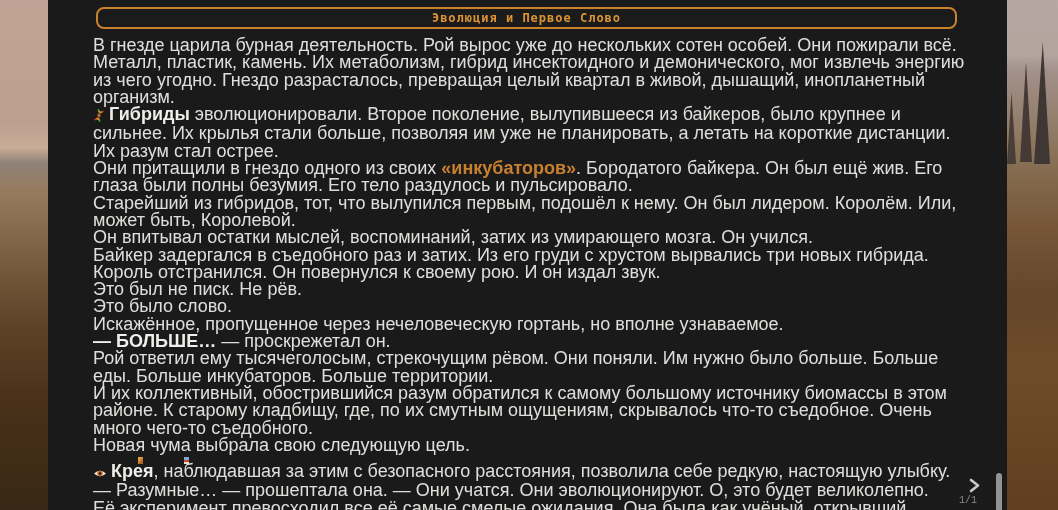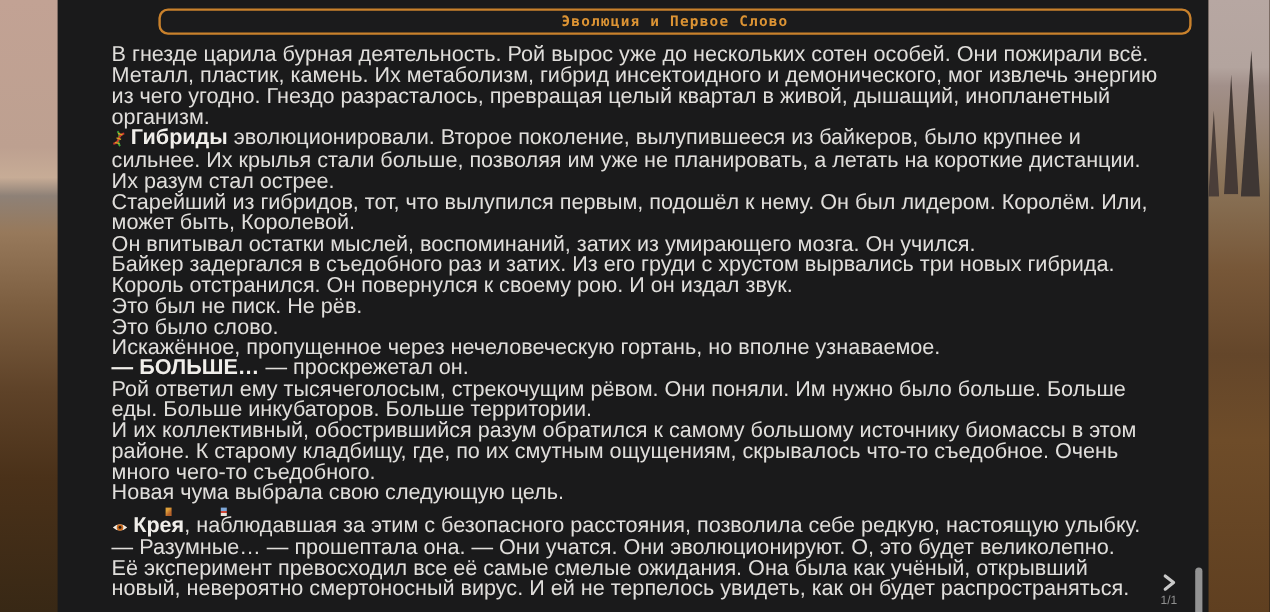--- a/index.html
+++ b/index.html
@@ -30,21 +30,21 @@
     position:absolute;left:48px;top:0;width:959px;height:510px;
     background:#1a1a1b;
   }
 
   .frame-box{
     position:absolute;left:48px;width:857px;height:18px;
     border:2px solid #c9812c;border-radius:8px;
     display:flex;align-items:center;justify-content:center;
     background:#1b1b1c;
   }
-  .frame-box.top{top:7px;margin-left:36px;}
+  .frame-box.top{top:7px;}
   .frame-box.bottom{top:479px;}
   .frame-label{
     font-family:"DejaVu Sans Mono",monospace;
     font-size:12px;font-weight:700;color:#dd9434;letter-spacing:1px;
     white-space:nowrap;
   }
 
   
   .story{
     position:absolute;left:45px;top:37px;width:872px;
@@ -60,22 +60,22 @@
     background:linear-gradient(135deg,#e0a13a 30%,#b5622a 70%);}
   .glyph-b{display:inline-block;width:5px;height:7px;margin-left:41px;
     background:linear-gradient(180deg,#7ea7d8 0 40%,#cf4637 40% 65%,#e8e3da 65% 100%);}
 
   
   .pager-next{
     position:absolute;left:918px;top:477px;width:16px;height:17px;
     cursor:pointer;display:flex;align-items:center;justify-content:center;
   }
   .pager-count{
-    position:absolute;left:911px;top:495px;width:30px;text-align:center;
-    font-size:10px;color:#8f8f8f;font-family:Liberation Sans, sans-serif;
+    position:absolute;left:911px;top:495px;width:30px;text-align:left;
+    font-size:10px;color:#8f8f8f;font-family:Liberation Mono, monospace;
   }
   .scroll-thumb{
     position:absolute;left:948px;top:473px;width:6px;height:42px;
     background:#939393;border-radius:3px;cursor:grab;
   }
 </style>
 </head>
 <body>
 
 <div class="landscape"></div>
@@ -94,20 +94,23 @@
   <div class="story">
     <p>В гнезде царила бурная деятельность. Рой вырос уже до нескольких сотен особей. Они пожирали всё. Металл, пластик, камень. Их метаболизм, гибрид инсектоидного и демонического, мог извлечь энергию из чего угодно. Гнездо разрасталось, превращая целый квартал в живой, дышащий, инопланетный организм.</p>
     <p>
       <span class="pic"><svg width="12" height="13" viewBox="0 0 12 13" style="transform:rotate(18deg)">
         <path d="M3 1 C 9 4, 3 9, 9 12" fill="none" stroke="#3fa33f" stroke-width="1.6"></path>
         <path d="M9 1 C 3 4, 9 9, 3 12" fill="none" stroke="#cc3b2f" stroke-width="1.6"></path>
         <line x1="4" y1="2.6" x2="8" y2="2.6" stroke="#d9a520" stroke-width="1"></line>
         <line x1="4" y1="6.5" x2="8" y2="6.5" stroke="#d9a520" stroke-width="1"></line>
         <line x1="4" y1="10.4" x2="8" y2="10.4" stroke="#d9a520" stroke-width="1"></line>
       </svg></span><span class="b">Гибриды</span><span> эволюционировали. Второе поколение, вылупившееся из байкеров, было крупнее и сильнее. Их крылья стали больше, позволяя им уже не планировать, а летать на короткие дистанции. Их разум стал острее.</span>
+    </p>
+    <p>
+      <span>Они притащили в гнездо одного из своих </span><span class="term-link">«инкубаторов»</span><span>. Бородатого байкера. Он был ещё жив. Его глаза были полны безумия. Его тело раздулось и пульсировало.</span>
     </p>
     <p>Старейший из гибридов, тот, что вылупился первым, подошёл к нему. Он был лидером. Королём. Или, может быть, Королевой.</p>
     <p>Он впитывал остатки мыслей, воспоминаний, затих из умирающего мозга. Он учился.</p>
     <p>Байкер задергался в съедобного раз и затих. Из его груди с хрустом вырвались три новых гибрида.</p>
     <p>Король отстранился. Он повернулся к своему рою. И он издал звук.</p>
     <p>Это был не писк. Не рёв.</p>
     <p>Это было слово.</p>
     <p>Искажённое, пропущенное через нечеловеческую гортань, но вполне узнаваемое.</p>
     <p>
       <span class="b">— БОЛЬШЕ…</span><span> — проскрежетал он.</span>

